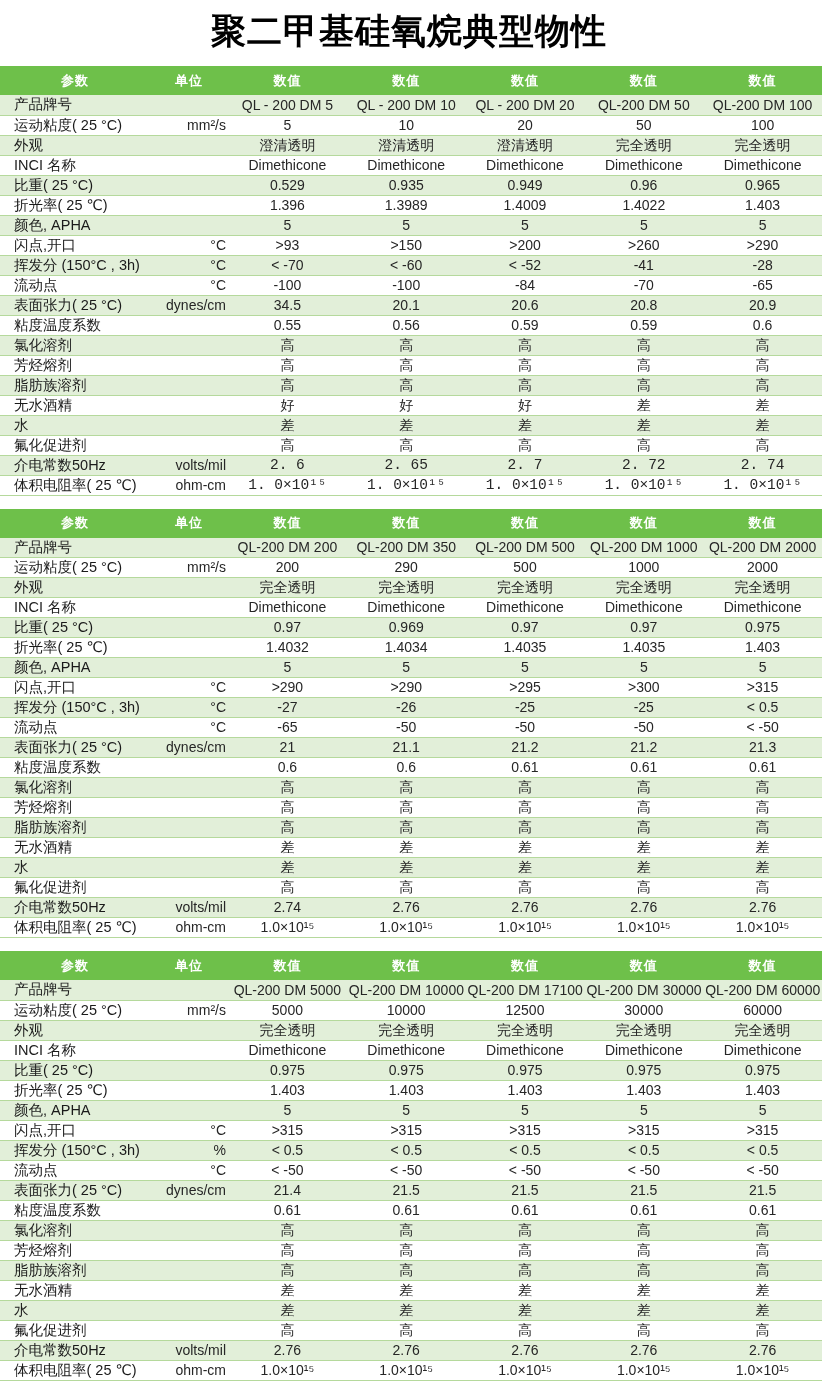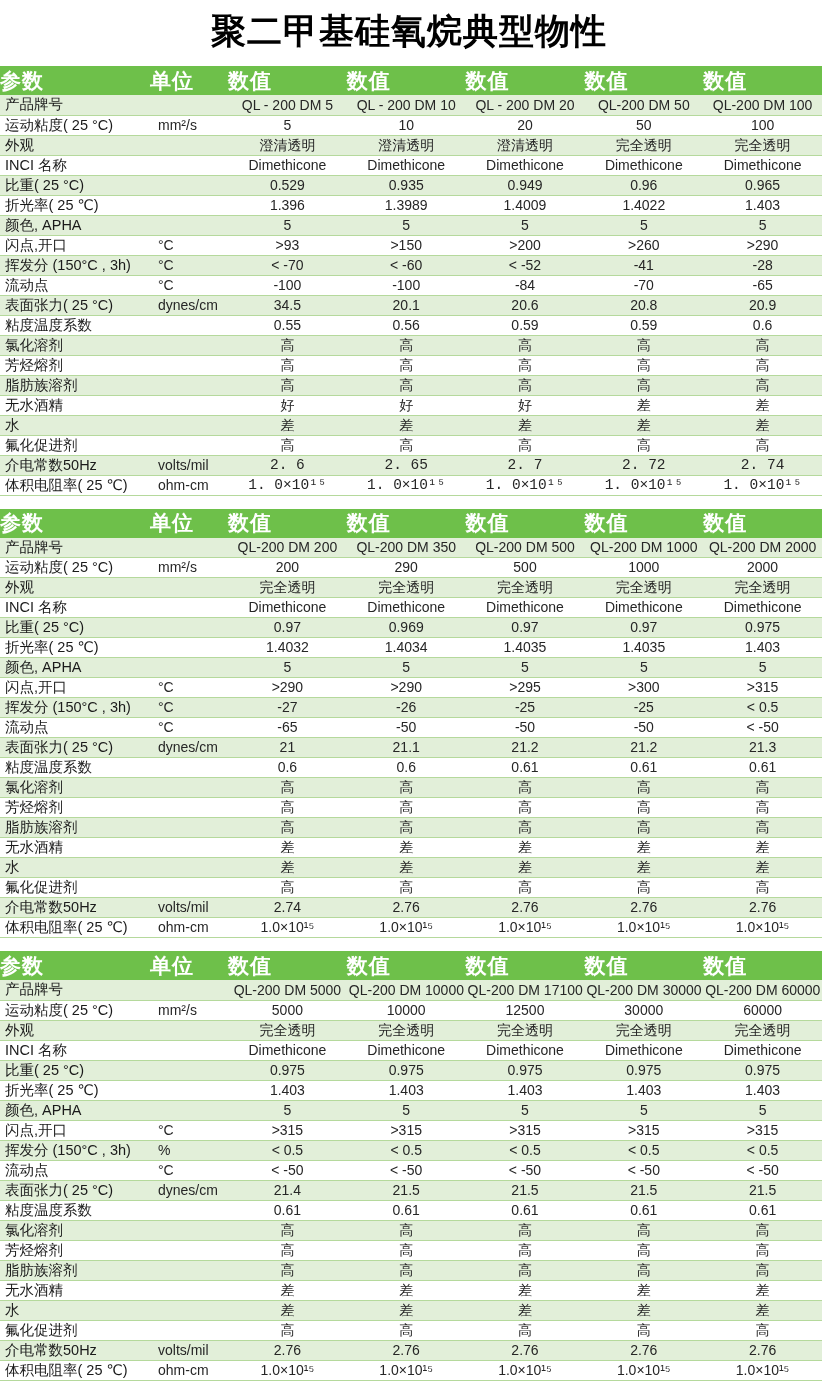--- a/index.html
+++ b/index.html
@@ -36,47 +36,47 @@
     border-collapse: collapse;
     table-layout: fixed;
     margin: 0 0 13px 0;
   }
   table.props:last-child { margin-bottom: 0; }
   col.c-param { width: 150px; }
   col.c-unit  { width: 78px; }
   thead th {
     background: var(--green);
     color: #ffffff;
-    font-size: 21px;
+    font-size: 13px;
     font-weight: 700;
     height: 29px;
     padding: 0;
-    text-align: left;
+    text-align: center;
     letter-spacing: 1px;
   }
   tbody td {
     height: 20px;
     padding: 0 2px;
     font-size: 14px;
     line-height: 1.15;
     text-align: center;
     border-bottom: 1px solid var(--border);
     white-space: nowrap;
     overflow: hidden;
   }
   tbody tr:nth-child(odd) td  { background: var(--light); }
   tbody tr:nth-child(even) td { background: #ffffff; }
   td.param {
     text-align: left;
-    padding-left: 5px;
+    padding-left: 14px;
     color: #1a1a1a;
     font-size: 14.5px;
   }
   td.unit {
-    text-align: left;
+    text-align: right;
     padding-left: 8px;
   }
   td.serif {
     font-family: Liberation Mono, monospace;
     font-size: 14.5px;
   }
 </style>
 </head>
 <body>
 

